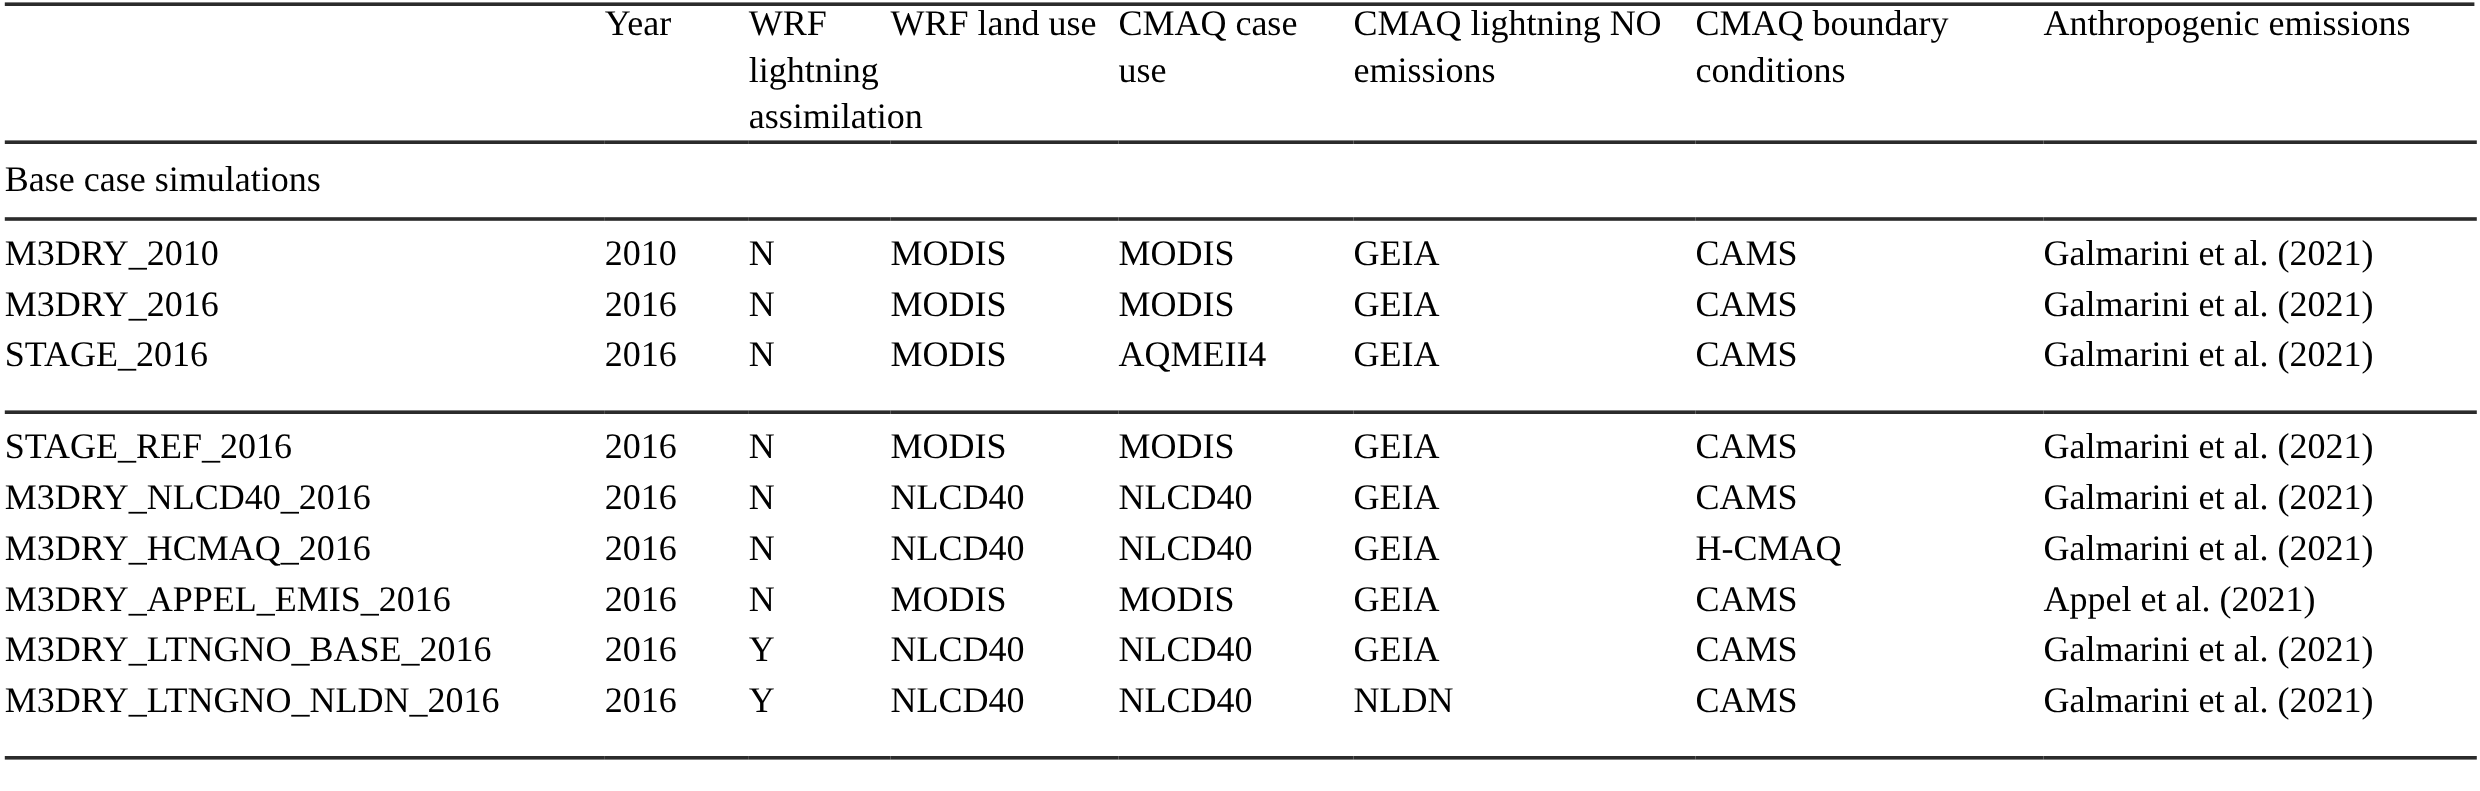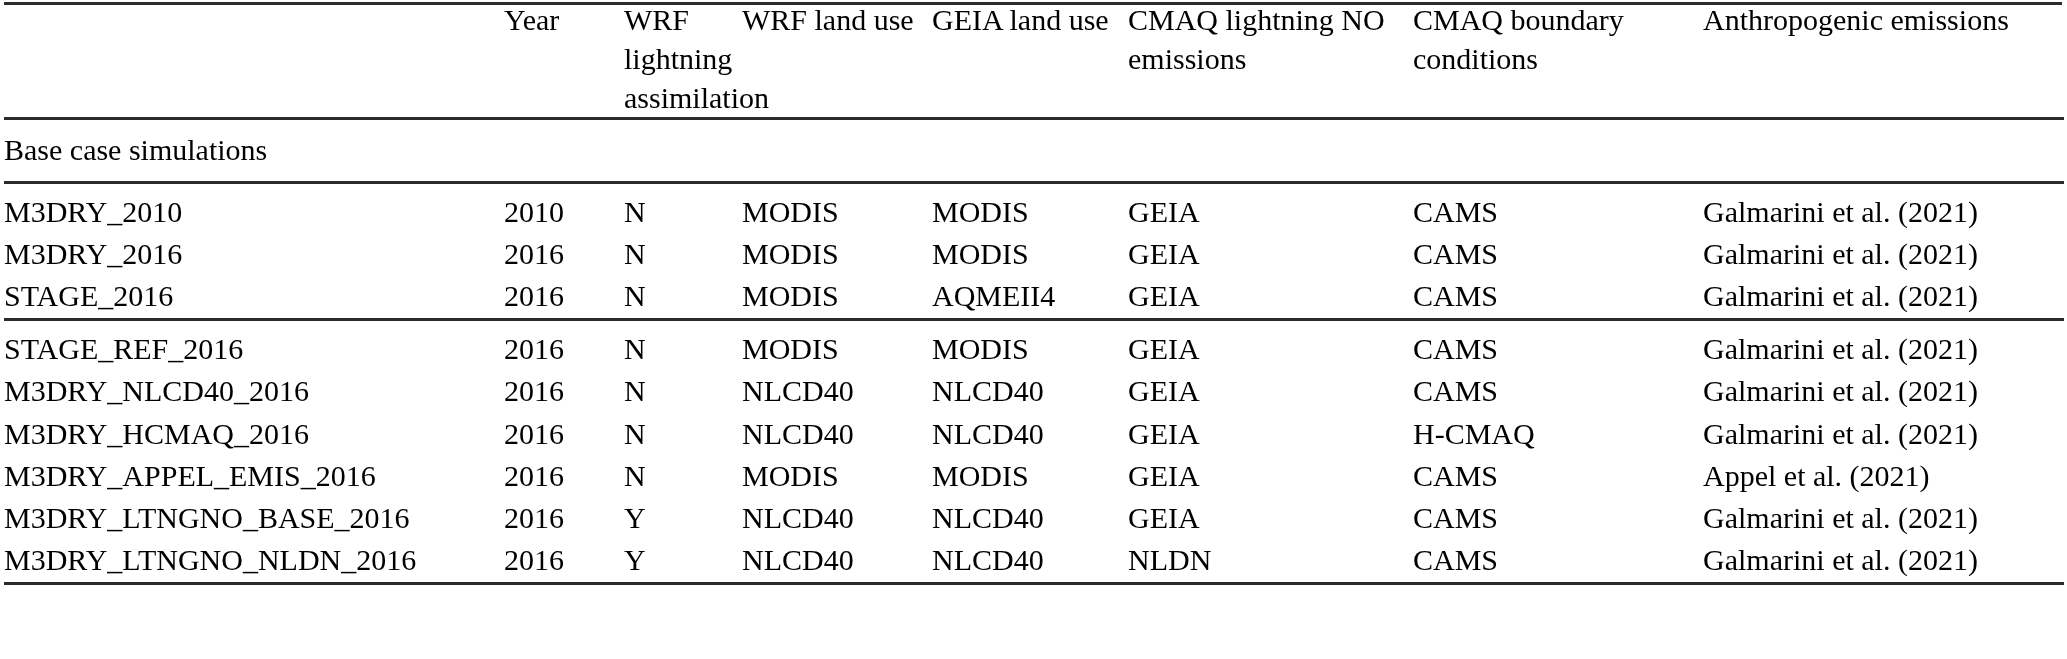--- a/index.html
+++ b/index.html
@@ -79,21 +79,21 @@
   }
 
   
   tr.data-row td {
     padding-top: 2px;
     padding-bottom: 2px;
     padding-right: 14px;
     white-space: nowrap;
   }
   tr.data-row.first-of-group td { padding-top: 9px; }
-  tr.data-row.last-of-group td { padding-bottom: 3px; margin-top: 16px; }
+  tr.data-row.last-of-group td { padding-bottom: 27px; margin-top: 16px; }
 
   tr.group-end td { border-bottom: 3px solid #2b2b2b; }
 
   tr.table-end td { border-bottom: 3px solid #2b2b2b; }
 </style>
 </head>
 <body>
 
 <div class="table-wrap">
 
@@ -109,21 +109,21 @@
       <col class="c-cmno">
       <col class="c-cmbc">
       <col class="c-anth">
     </colgroup>
     <thead>
       <tr class="header-row">
         <th></th>
         <th>Year</th>
         <th>WRF lightning assimilation</th>
         <th>WRF land use</th>
-        <th>GEIA land use</th>
+        <th>CMAQ case use</th>
         <th>CMAQ lightning NO emissions</th>
         <th>CMAQ boundary conditions</th>
         <th>Anthropogenic emissions</th>
       </tr>
     </thead>
 
     <tbody>
       <tr class="section-row">
         <td colspan="8">Base case simulations</td>
       </tr>

